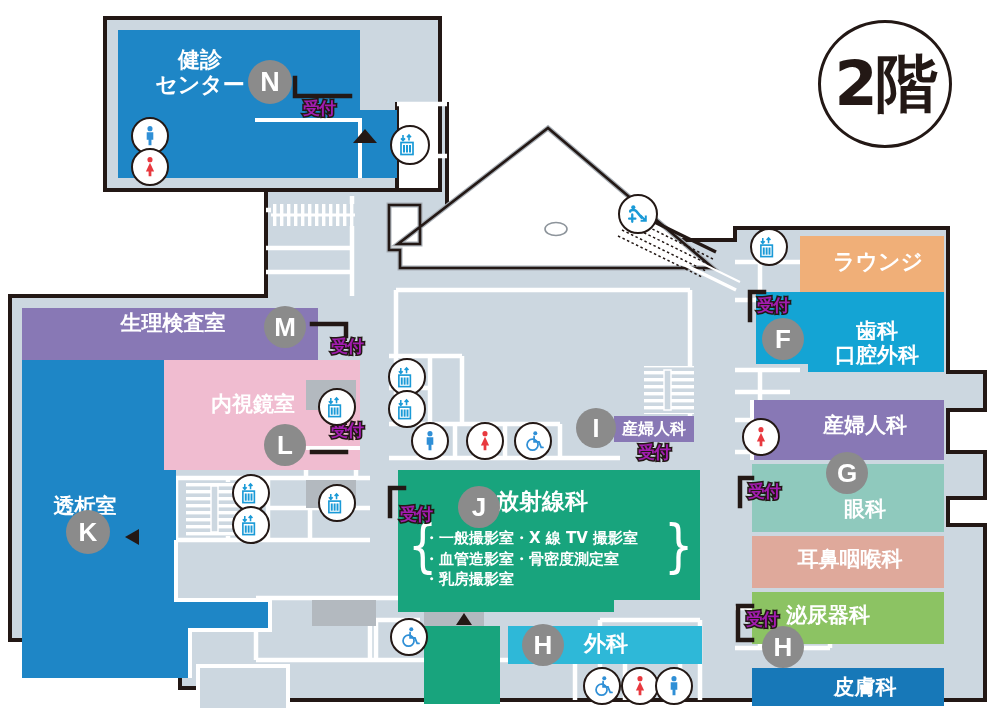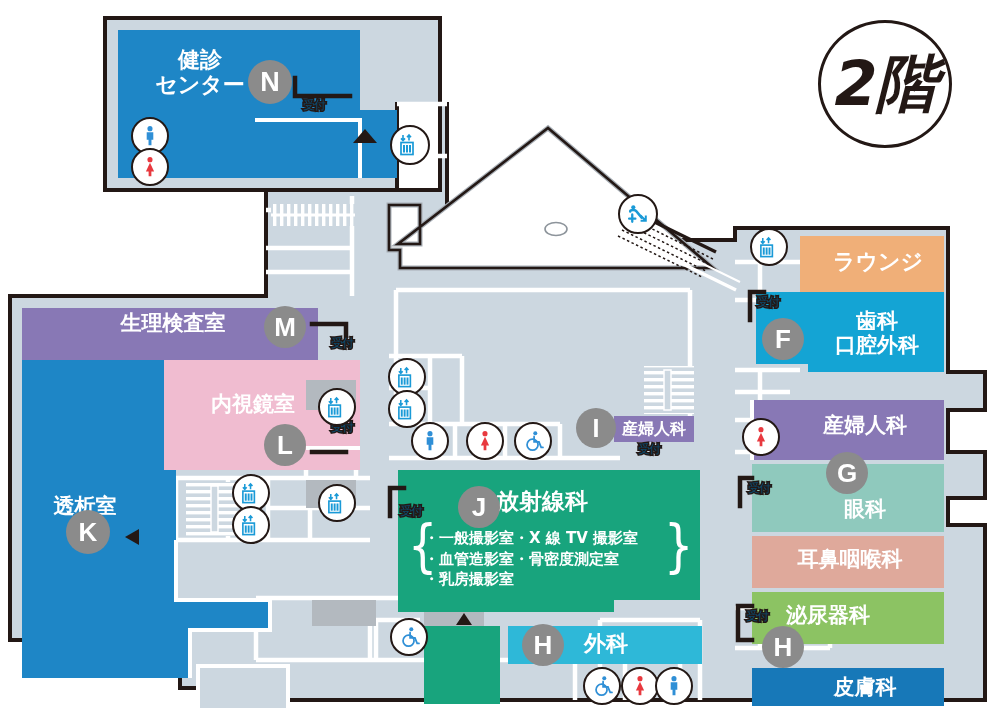--- a/index.html
+++ b/index.html
@@ -2,21 +2,21 @@
 <html><head>
 <meta charset="utf-8">
 <style>
   html,body{margin:0;padding:0;background:#ffffff;}
   body{font-family:"DejaVu Sans","Liberation Sans",sans-serif;}
   #stage{position:relative;width:1000px;height:726px;background:#ffffff;overflow:hidden;}
   svg{display:block;}
   .lbl{position:absolute;color:#ffffff;font-weight:700;line-height:1.12;text-align:center;white-space:pre;pointer-events:none;}
   .marker{position:absolute;border-radius:50%;background:#8b8b8b;color:#fff;display:flex;align-items:center;
           justify-content:center;font-weight:700;font-family:"Liberation Sans",sans-serif;}
-  .recep{position:absolute;font-weight:400;font-size:12px;color:#0c4a6e;
+  .recep{position:absolute;font-weight:700;font-size:17px;color:#a21caf;
          -webkit-text-stroke:3px #231815;paint-order:stroke fill;letter-spacing:-1px;}
   .recep span{position:relative;}
   .iconc{position:absolute;border-radius:50%;background:#ffffff;border:2.4px solid #231815;
          display:flex;align-items:center;justify-content:center;}
   .floorbadge{position:absolute;border:3px solid #231815;border-radius:50%;
               display:flex;align-items:center;justify-content:center;font-weight:700;color:#231815;}
 </style>
 </head>
 <body>
 
@@ -227,21 +227,21 @@
 <div class="lbl" style="left:88px;top:312px;width:170px;font-size:21px;">生理検査室</div>
 <div class="lbl" style="left:178px;top:393px;width:150px;font-size:21px;">内視鏡室</div>
 <div class="lbl" style="left:30px;top:495px;width:110px;font-size:21px;">透析室</div>
 <div class="lbl" style="left:616px;top:420px;width:76px;font-size:16px;">産婦人科</div>
 <div class="lbl" style="left:496px;top:489px;width:150px;font-size:23px;text-align:left;">放射線科</div>
 <div class="lbl" style="left:424px;top:528px;width:250px;font-size:15px;text-align:left;line-height:1.38;">・一般撮影室・X 線 TV 撮影室
 ・血管造影室・骨密度測定室
 ・乳房撮影室</div>
 <div class="lbl" style="left:566px;top:632px;width:80px;font-size:22px;">外科</div>
 <div class="lbl" style="left:816px;top:250px;width:124px;font-size:22px;">ラウンジ</div>
-<div class="lbl" style="left:812px;top:310px;width:130px;font-size:21px;">歯科
+<div class="lbl" style="left:812px;top:320px;width:130px;font-size:21px;">歯科
 口腔外科</div>
 <div class="lbl" style="left:790px;top:414px;width:150px;font-size:21px;">産婦人科</div>
 <div class="lbl" style="left:800px;top:498px;width:130px;font-size:21px;">眼科</div>
 <div class="lbl" style="left:770px;top:548px;width:160px;font-size:21px;">耳鼻咽喉科</div>
 <div class="lbl" style="left:753px;top:604px;width:150px;font-size:21px;">泌尿器科</div>
 <div class="lbl" style="left:790px;top:676px;width:150px;font-size:21px;">皮膚科</div>
 
 <div class="lbl" style="left:408px;top:520px;font-size:46px;font-weight:400;transform:scaleY(1.25);">{</div>
 <div class="lbl" style="left:664px;top:520px;font-size:46px;font-weight:400;transform:scaleY(1.25);">}</div>
 
@@ -439,15 +439,15 @@
         <path d="M12 7.4 L16.5 17 h-3 v5 h-3 v-5 h-3 Z"></path>
   </svg>
     </div>
 <div class="iconc" style="left:655px;top:667px;width:34px;height:34px;">
   <svg width="22" height="22" viewBox="0 0 24 24" fill="#2f8fd6">
     <circle cx="12" cy="4" r="2.8"></circle>
         <path d="M8.4 8 h7.2 v8 h-2 v6 h-3.2 v-6 h-2 Z"></path>
   </svg>
     </div>
 
-<div class="floorbadge" style="left:818px;top:20px;width:128px;height:122px;font-size:62px;letter-spacing:-2px;font-style:italic;">2階</div>
+<div class="floorbadge" style="left:818px;top:20px;width:128px;height:122px;font-size:62px;letter-spacing:-2px;">2階</div>
 
 </div>
 
 </body></html>

